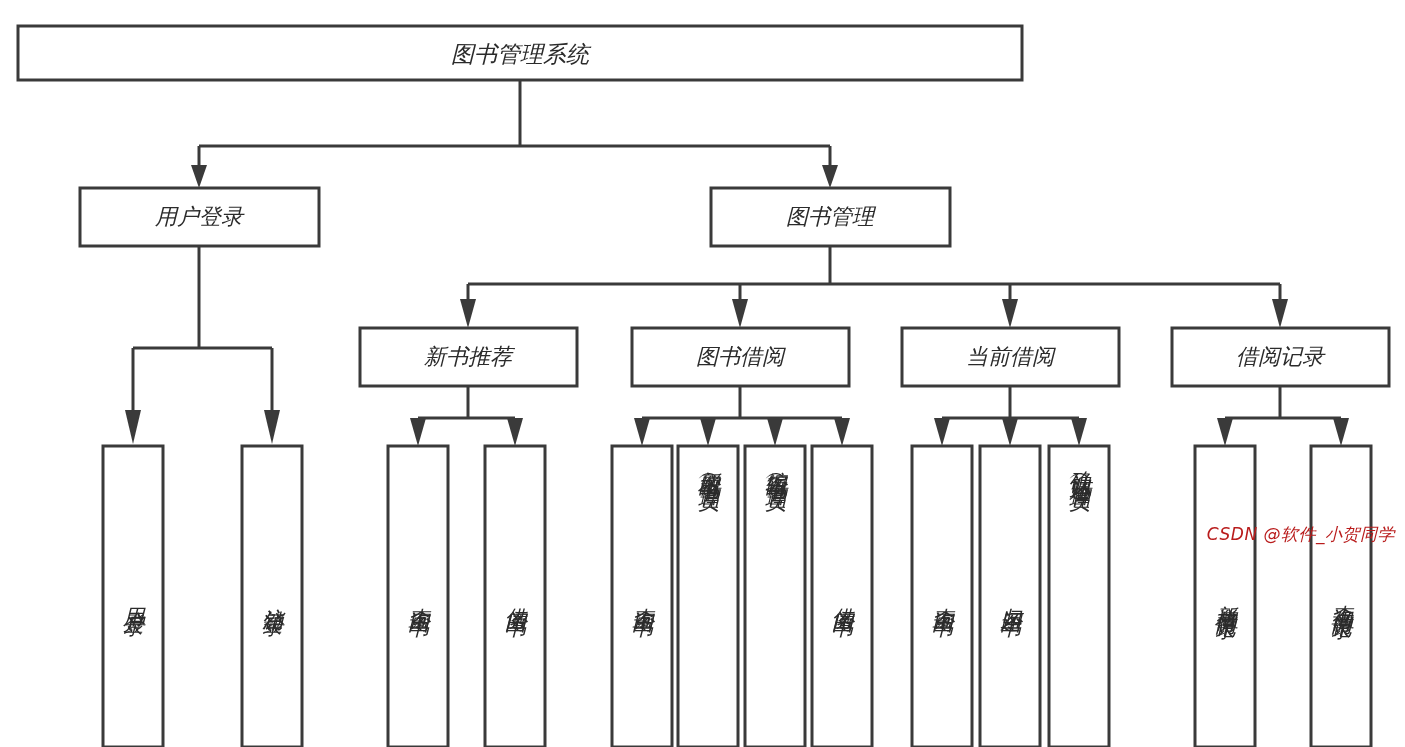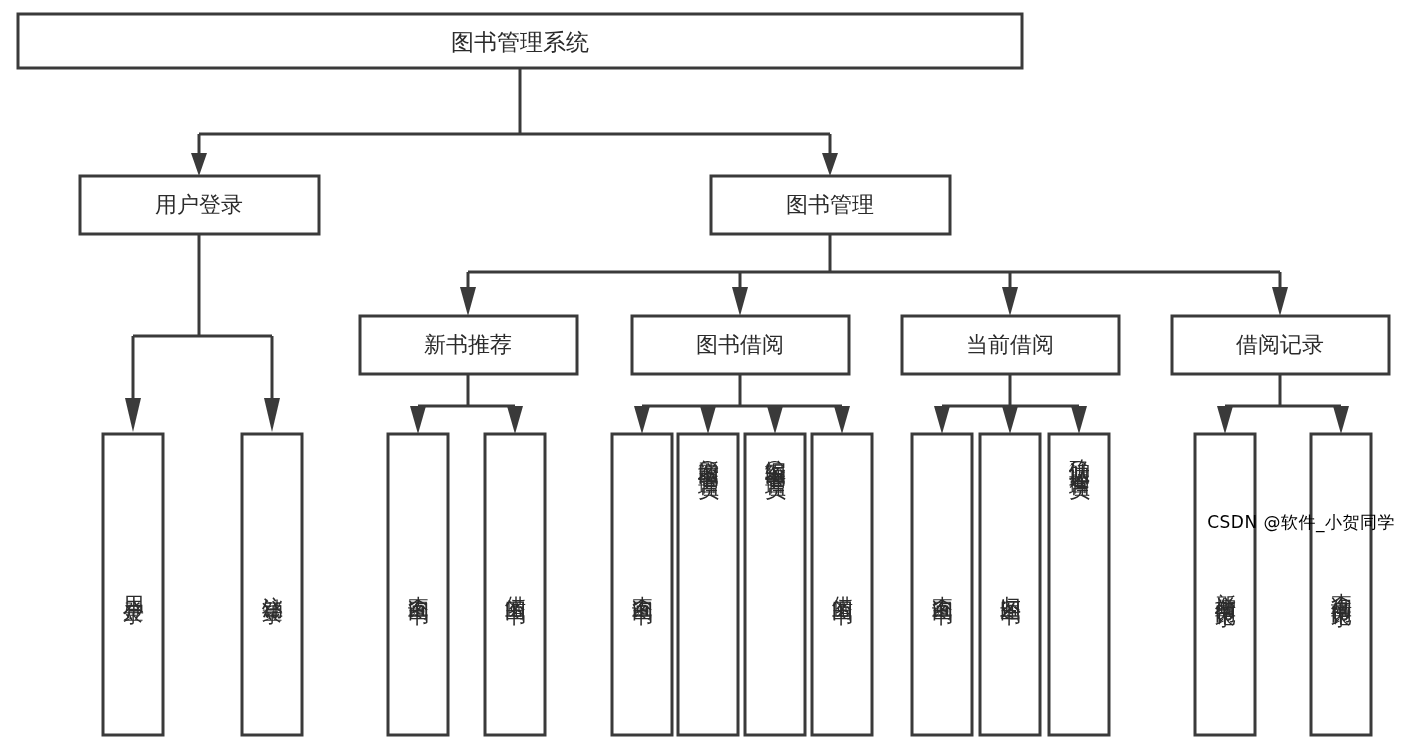--- a/index.html
+++ b/index.html
@@ -10,23 +10,24 @@
   body {
     width: 1405px;
     height: 747px;
     font-family: "DejaVu Sans", "Liberation Sans", sans-serif;
     overflow: hidden;
     position: relative;
   }
   #diagram-root {
     position: absolute;
     left: 0;
-    top: 0;
+    top: 12px;
     width: 1405px;
     height: 540px;
+    font-style: italic;
   }
   svg.flow {
     display: block;
     width: 1405px;
     height: 747px;
   }
   .node-rect {
     fill: #ffffff;
     stroke: #3a3a3a;
     stroke-width: 3;
@@ -65,21 +66,21 @@
     font-size: 21px;
     line-height: 1;
     color: #2b2b2b;
     font-family: "DejaVu Sans", "Liberation Sans", sans-serif;
     white-space: nowrap;
   }
   .watermark {
     position: absolute;
     right: 10px;
     bottom: 6px;
-    color: #000000;
+    color: #b91c1c;
     font-size: 17px;
     font-family: "DejaVu Sans", "Liberation Sans", sans-serif;
     letter-spacing: 0.5px;
     white-space: nowrap;
   }
 </style>
 </head>
 <body>
 
 <div id="diagram-root">

